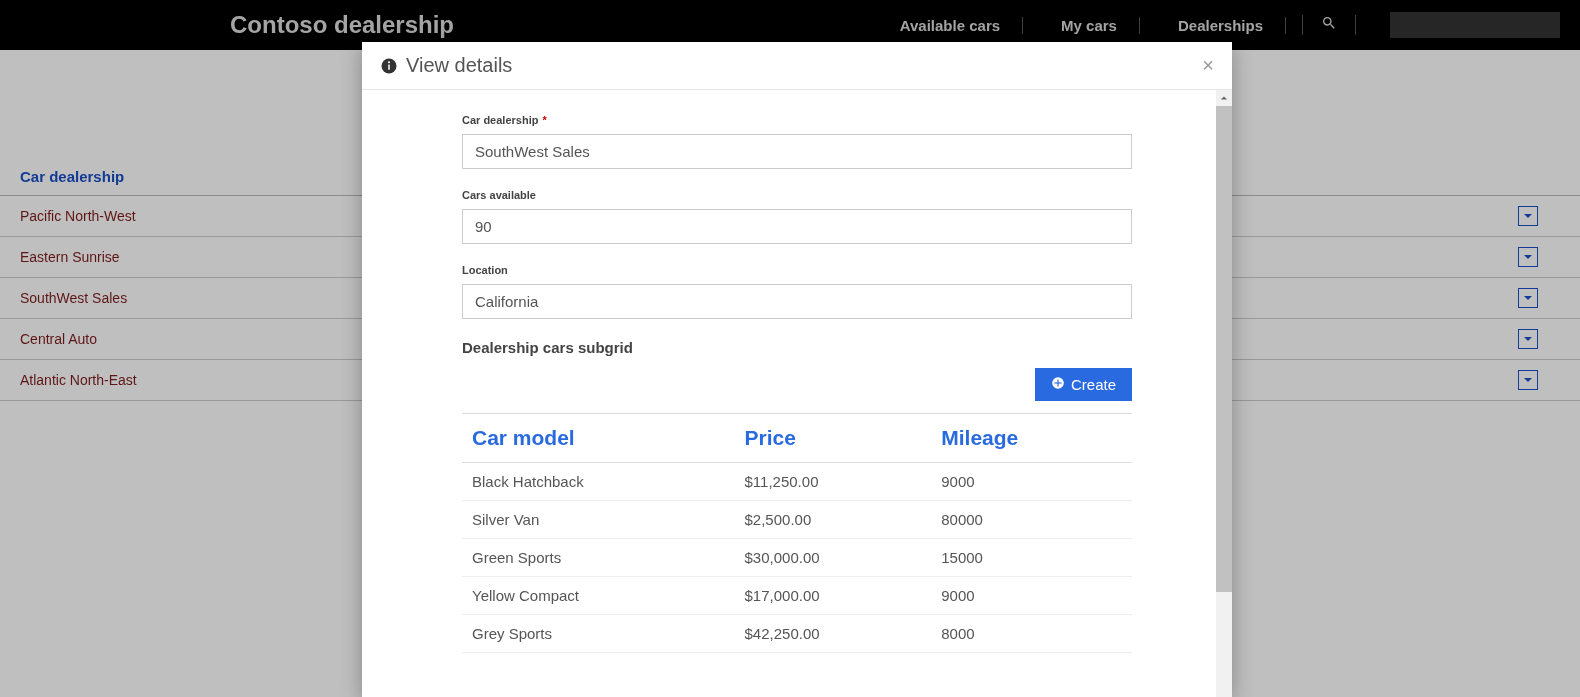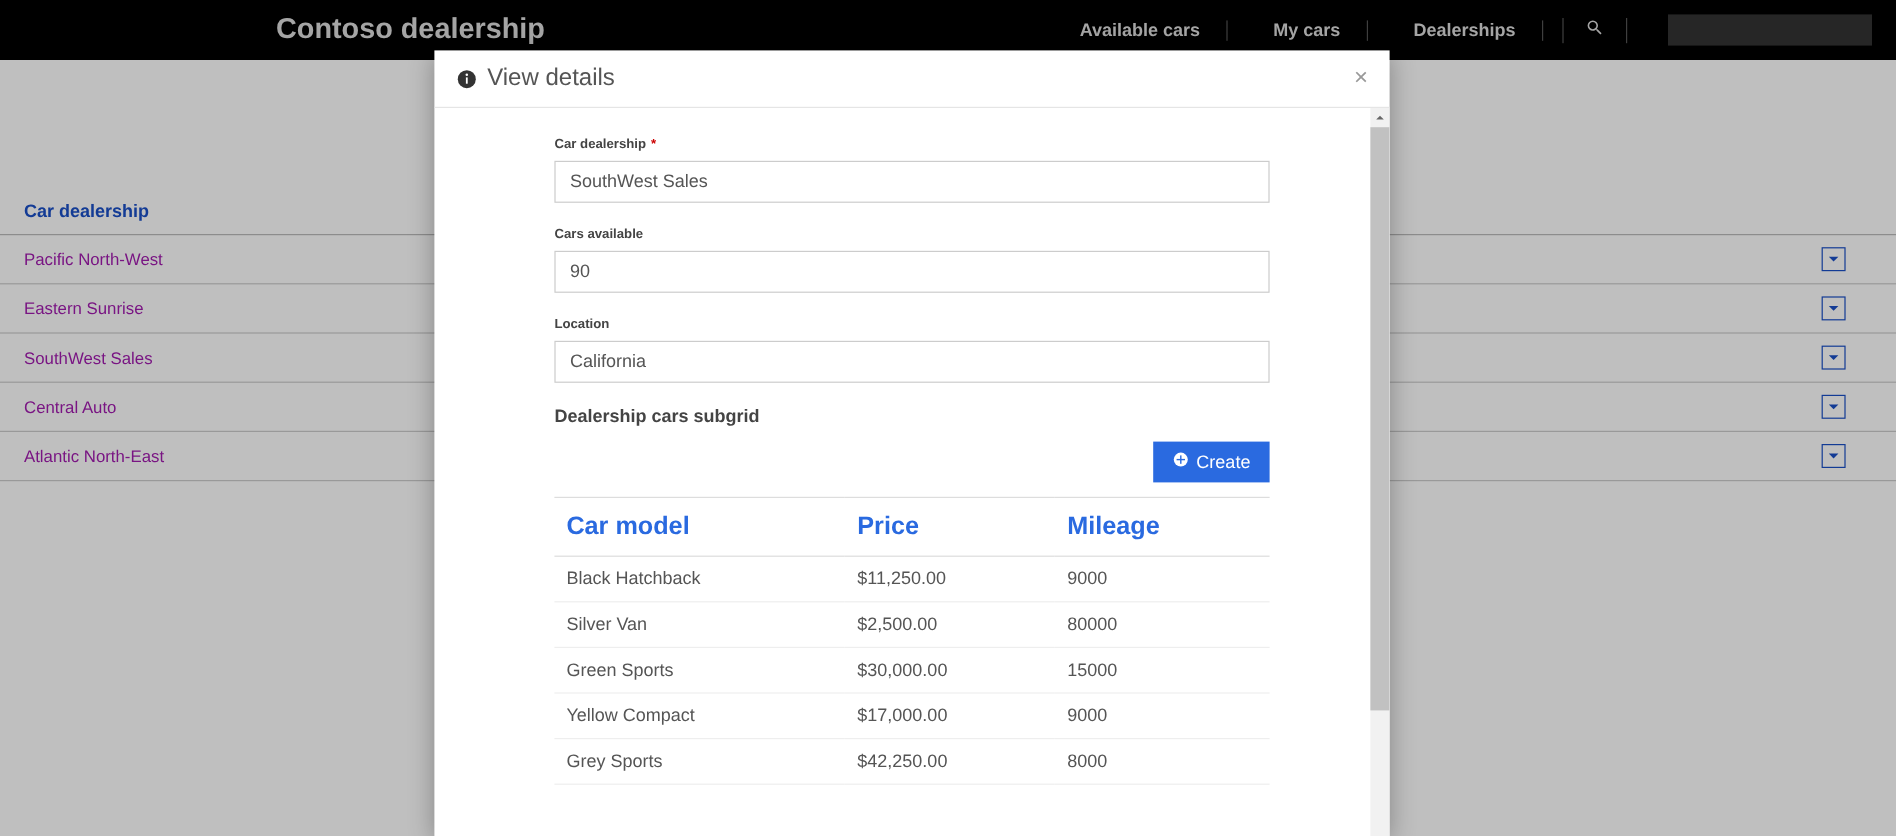--- a/index.html
+++ b/index.html
@@ -82,21 +82,21 @@
       color: #1a4fc7;
       padding: 8px 20px 10px 20px;
       border-bottom: 1px solid #bbb;
     }
     .listing-row {
       display: flex;
       justify-content: space-between;
       align-items: center;
       padding: 10px 20px;
       border-bottom: 1px solid #ccc;
-      color: #a21caf;
+      color: #7f1d1d;
       font-size: 14px;
     }
     .listing-row .chev {
       width: 20px;
       height: 20px;
       border: 1px solid #1a4fc7;
       display: flex;
       align-items: center;
       justify-content: center;
       margin-right: 22px;
@@ -115,21 +115,21 @@
       right: 0;
       bottom: 0;
       background: rgba(0,0,0,0.25);
     }
 
     
     .modal {
       position: absolute;
       top: 42px;
       left: 362px;
-      width: 796px;
+      width: 870px;
       background: #ffffff;
       box-shadow: 0 4px 20px rgba(0,0,0,0.3);
       height: 655px;
       display: flex;
       flex-direction: column;
     }
     .modal-header {
       display: flex;
       align-items: center;
       padding: 12px 18px;

